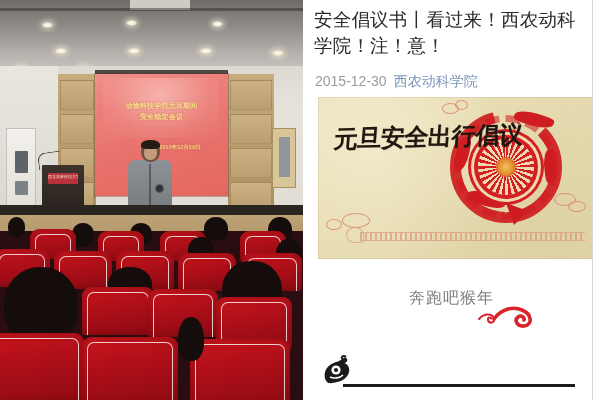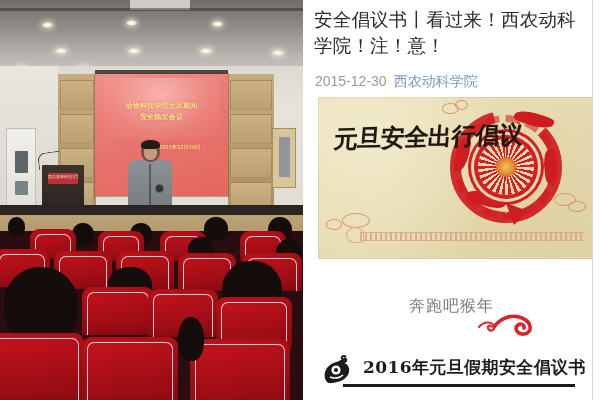--- a/index.html
+++ b/index.html
@@ -414,21 +414,20 @@
     border-radius: 50% 50% 20% 50%;
     opacity: 0.85;
   }
 
   
   .monkey-line {
     position: absolute;
     left: 0; top: 288px;
     width: 297px;
     text-align: center;
-    margin-top: 8px;
   }
   .monkey-text {
     display: inline-block;
     font-size: 16px;
     color: #7d7d7d;
     letter-spacing: 1px;
     font-family: "DejaVu Serif", "Liberation Serif", serif;
   }
   .swirl {
     position: absolute;
@@ -623,19 +622,18 @@
 
     <div class="bottom-head">
       <svg class="monkey-icon" viewBox="0 0 34 32">
         <path d="M6,28 C2,24 3,15 9,11 C13,8 18,8 21,5 C23,3 25,3 26,5 C27,7 25,9 23,9
                  C27,10 29,14 28,18 C27,23 22,27 16,28 C12,29 8,30 6,28 Z" fill="#1b1b1b"></path>
         <path d="M21,5 C20,2 23,1 25,3" fill="none" stroke="#1b1b1b" stroke-width="2"></path>
         <circle cx="15" cy="16" r="4.6" fill="#ffffff"></circle>
         <circle cx="15" cy="16" r="2.1" fill="#1b1b1b"></circle>
         <path d="M9,23 C13,25 19,24 22,21" fill="none" stroke="#ffffff" stroke-width="1.6"></path>
       </svg>
-      <div class="bh-text">2016年元旦假期安全倡议书</div>
       <div class="bh-rule"></div>
     </div>
   </div>
 
   <div class="page-edge"></div>
 </div>
 
 </body></html>

